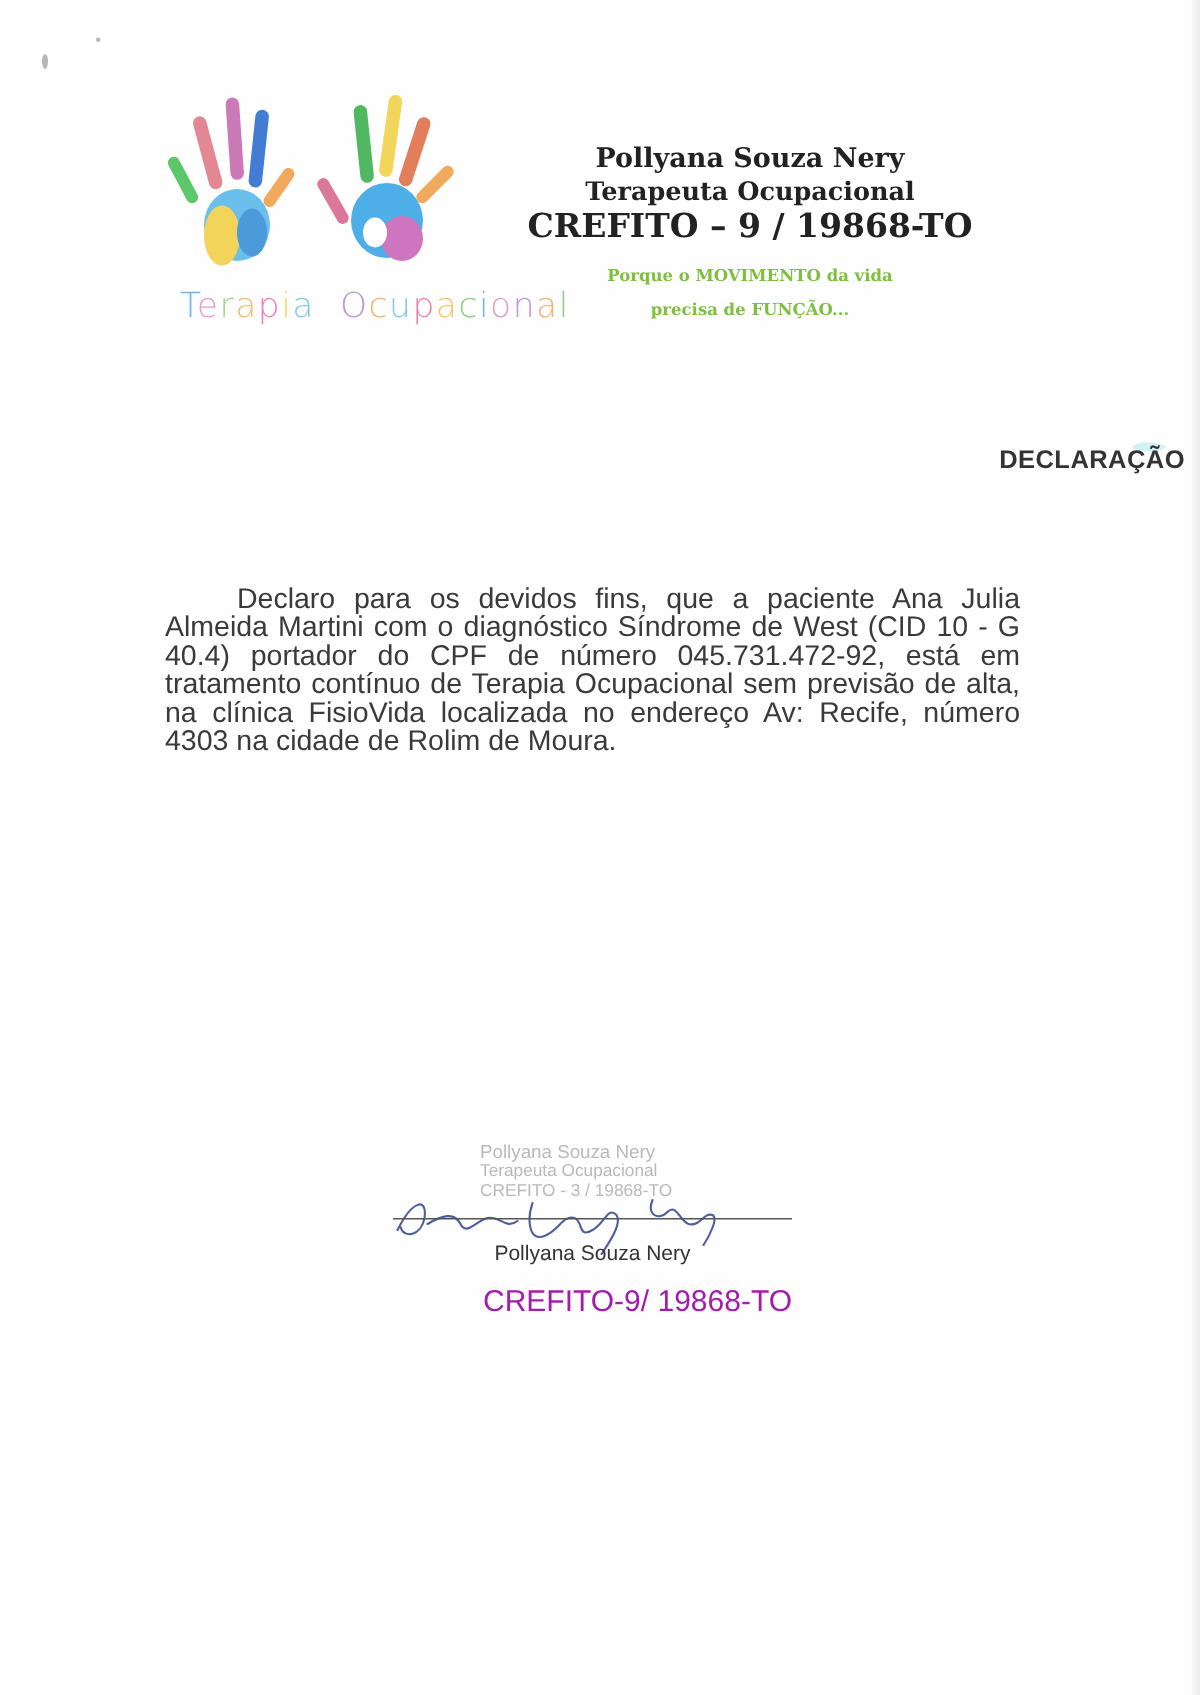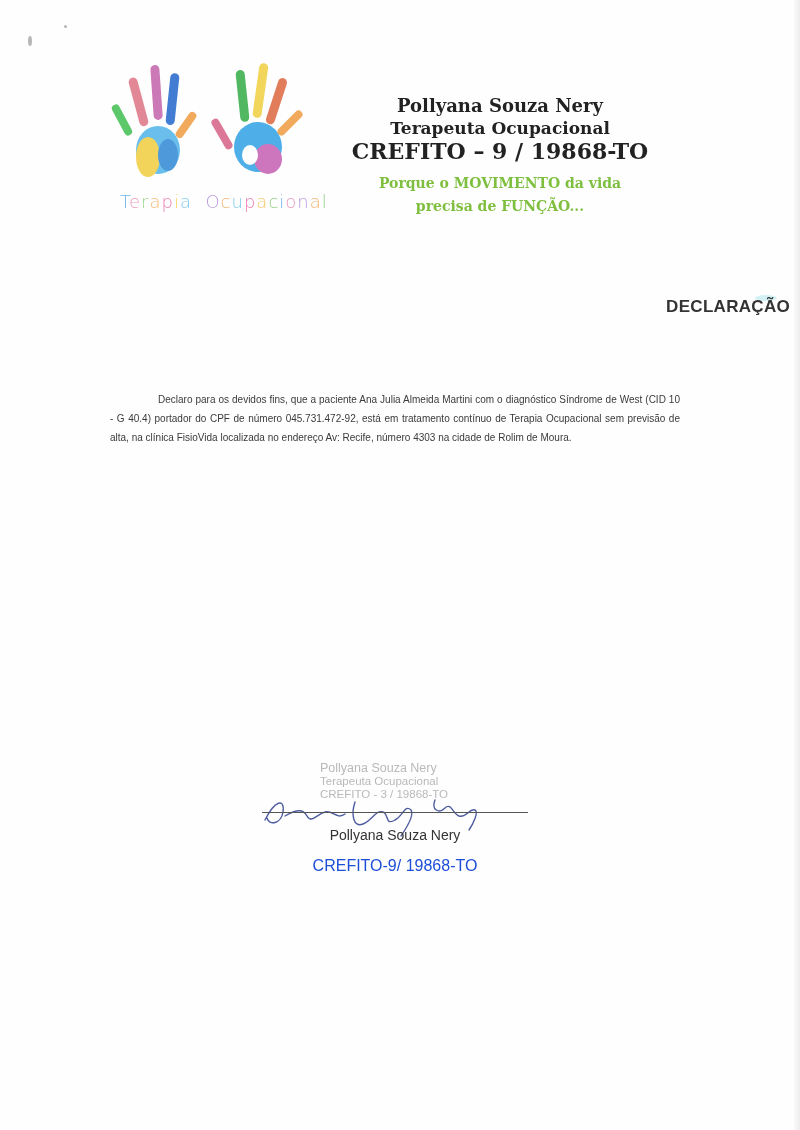--- a/index.html
+++ b/index.html
@@ -9,42 +9,42 @@
     }
     .page { position: absolute; left: 0; top: 0; width: 800px; height: 1130px; background: #fefefe; }
     .right-edge { position: absolute; right: 0; top: 0; width: 6px; height: 1130px; background: linear-gradient(to right, #fafafa, #ececec); }
     .speck1 { position: absolute; left: 28px; top: 36px; width: 4px; height: 10px; border-radius: 50%; background: #999; opacity: .7; }
     .speck2 { position: absolute; left: 64px; top: 25px; width: 3px; height: 3px; border-radius: 50%; background: #888; opacity: .6; }
     .speck3 { position: absolute; left: 755px; top: 295px; width: 22px; height: 6px; border-radius: 50%; background: #cdeff4; opacity: .9; }
 
     
     .logo { position: absolute; left: 110px; top: 55px; width: 220px; height: 175px; }
     .hands { position: absolute; left: 0; top: 0; width: 220px; height: 125px; }
-    .logo-caption { position: absolute; left: 10px; top: 136px; font-size: 18px; letter-spacing: 1px; white-space: nowrap; font-family: "DejaVu Sans", sans-serif; font-weight: 300; }
+    .logo-caption { position: absolute; left: 10px; top: 136px; font-size: 23px; letter-spacing: 1px; white-space: nowrap; font-family: "DejaVu Sans", sans-serif; font-weight: 300; }
     .logo-caption span { opacity: .85; }
 
     
     .hdr { position: absolute; left: 330px; top: 94px; width: 340px; text-align: center; font-family: "DejaVu Serif", serif; font-weight: bold; color: #222; }
     .hdr .l1 { font-size: 18px; line-height: 23px; }
     .hdr .l2 { font-size: 17px; line-height: 23px; }
     .hdr .l3 { font-size: 22px; line-height: 23px; }
-    .slogan { position: absolute; left: 330px; top: 172px; width: 340px; text-align: center; font-family: "DejaVu Serif", serif; font-weight: bold; color: #7fbf3f; font-size: 14px; line-height: 23px; }
+    .slogan { position: absolute; left: 330px; top: 172px; width: 340px; text-align: center; font-family: "DejaVu Serif", serif; font-weight: bold; color: #7fbf3f; font-size: 11px; line-height: 23px; }
 
     .title { position: absolute; left: 0; width: 790px; top: 297px; text-align: right; font-weight: bold; font-size: 17px; color: #333; letter-spacing: .3px; }
 
-    .body-text { position: absolute; left: 110px; top: 390px; width: 570px; font-size: 10px; line-height: 19px; color: #3a3a3a; text-align: justify; }
+    .body-text { position: absolute; left: 110px; top: 390px; width: 570px; font-size: 19px; line-height: 19px; color: #3a3a3a; text-align: justify; }
     .body-text p { margin: 0 0 9px 0; text-indent: 48px; }
 
     
     .stamp { position: absolute; left: 320px; top: 762px; width: 160px; font-size: 11.5px; line-height: 13px; color: #b9b9b9; }
     .stamp .s1 { font-size: 12.5px; }
     .sig-line { position: absolute; left: 262px; top: 812px; width: 266px; height: 1px; background: #555; }
     .sig-svg { position: absolute; left: 255px; top: 780px; width: 240px; height: 60px; }
     .sig-name { position: absolute; left: 262px; width: 266px; top: 827px; text-align: center; font-size: 14px; color: #333; }
-    .sig-cref { position: absolute; left: 262px; width: 266px; top: 857px; text-align: center; font-size: 16px; color: #1d4ed8; }
+    .sig-cref { position: absolute; left: 262px; width: 266px; top: 857px; text-align: right; font-size: 20px; color: #a21caf; }
   </style>
 </head>
 <body>
 
 <div class="page">
   <div class="right-edge"></div>
   <div class="speck1"></div>
   <div class="speck2"></div>
   <div class="speck3"></div>
 

